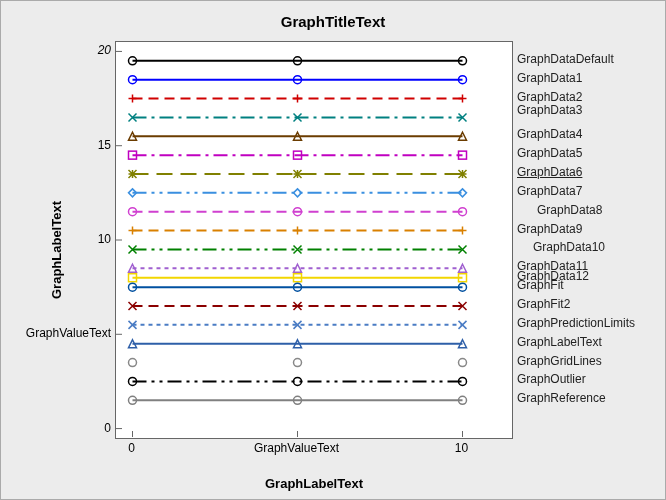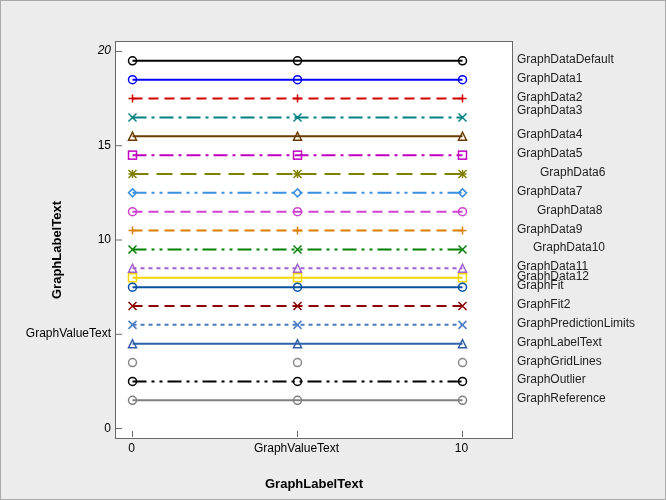--- a/index.html
+++ b/index.html
@@ -9,20 +9,21 @@
   .xlabel{position:absolute;bottom:8px;left:114px;width:398px;text-align:center;font-weight:bold;font-size:13px;}
   .plot{position:absolute;top:40px;left:114px;width:398px;height:398px;background:#FFF;border:1px solid #666;box-sizing:border-box;}
   .xtick-label{position:absolute;top:440px;font-size:12px;text-align:center;transform:translateX(-50%);}
   .ytick-label{position:absolute;left:110px;font-size:12px;text-align:right;transform:translate(-100%,-50%);}
   .series-label{position:absolute;font-size:12px;color:#222;white-space:nowrap;}
   svg.plotsvg{position:absolute;top:0;left:0;}
 </style>
 </head>
 <body>
 <div class="stage">
+  <div class="title">GraphTitleText</div>
   <div class="ylabel">GraphLabelText</div>
   <div class="xlabel">GraphLabelText</div>
 
   <div class="plot">
     <svg class="plotsvg" id="plotsvg" width="396" height="396">
         <line x1="16.5" y1="18.85714285714289" x2="346.5" y2="18.85714285714289" stroke="#000000" stroke-width="2"></line>
         <g stroke="#000000" fill="none" stroke-width="1.5">
           <circle cx="16.5" cy="18.85714285714289" r="4"></circle>
         </g>
         <g stroke="#000000" fill="none" stroke-width="1.5">
@@ -241,21 +242,21 @@
       <div class="ytick-label" style="top: 143.714px;">15</div>
       <div class="ytick-label" style="top: 49.4286px; font-style: italic;">20</div>
     </div>
   <div id="labels">
       <div class="series-label" style="left: 516px; top: 50.8571px;">GraphDataDefault</div>
       <div class="series-label" style="left: 516px; top: 69.7143px;">GraphData1</div>
       <div class="series-label" style="left: 516px; top: 88.5714px;">GraphData2</div>
       <div class="series-label" style="left: 516px; top: 102px;">GraphData3</div>
       <div class="series-label" style="left: 516px; top: 126.286px; text-align: right;">GraphData4</div>
       <div class="series-label" style="left: 516px; top: 145.143px;">GraphData5</div>
-      <div class="series-label" style="left: 539px; top: 164px;">GraphData6</div>
+      <div class="series-label" style="left: 516px; top: 164px; text-decoration: underline;">GraphData6</div>
       <div class="series-label" style="left: 516px; top: 182.857px;">GraphData7</div>
       <div class="series-label" style="left: 536px; top: 201.714px;">GraphData8</div>
       <div class="series-label" style="left: 516px; top: 220.571px;">GraphData9</div>
       <div class="series-label" style="left: 532px; top: 239.429px;">GraphData10</div>
       <div class="series-label" style="left: 516px; top: 258.286px;">GraphData11</div>
       <div class="series-label" style="left: 516px; top: 267.714px;">GraphData12</div>
       <div class="series-label" style="left: 516px; top: 277.143px;">GraphFit</div>
       <div class="series-label" style="left: 516px; top: 296px;">GraphFit2</div>
       <div class="series-label" style="left: 516px; top: 314.857px;">GraphPredictionLimits</div>
       <div class="series-label" style="left: 516px; top: 333.714px;">GraphLabelText</div>

